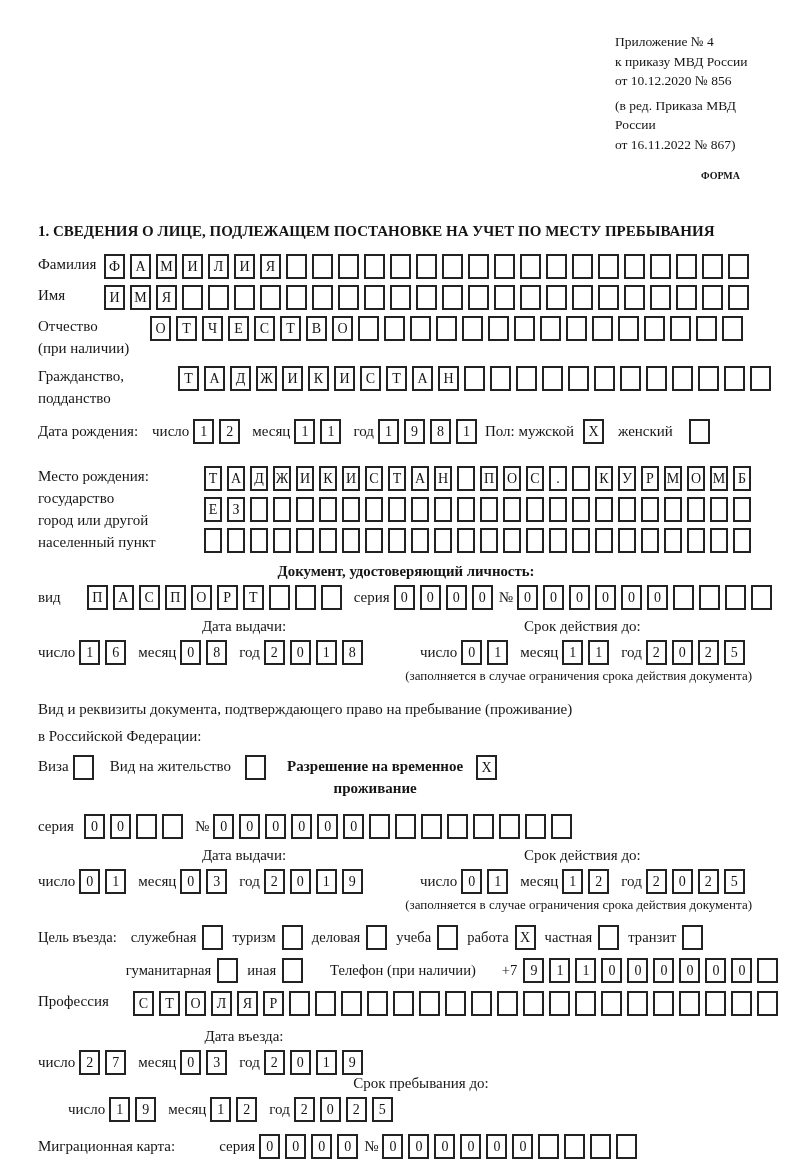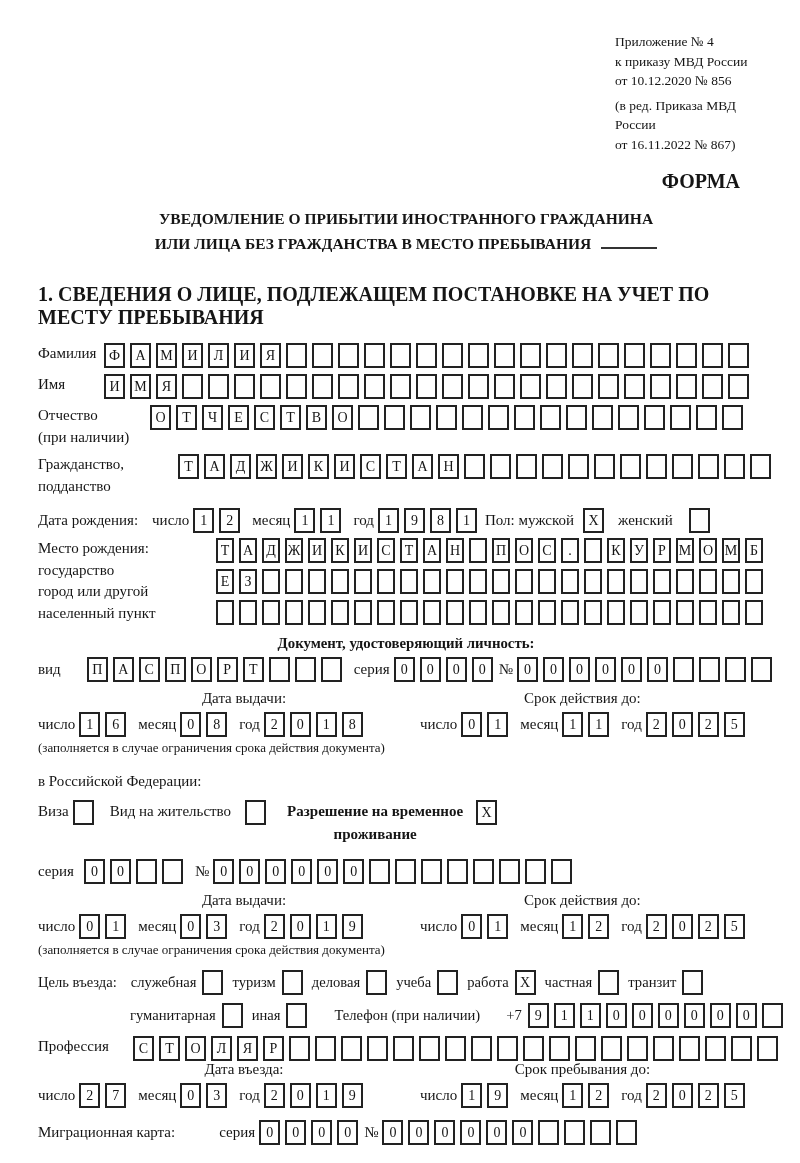--- a/index.html
+++ b/index.html
@@ -1,39 +1,39 @@
 <!DOCTYPE html>
 <html><head>
 <meta charset="utf-8">
 <style>
   html,body{margin:0;padding:0;background:#ffffff;}
   body{width:800px;height:1163px;overflow:hidden;font-family:"Liberation Serif","DejaVu Serif",serif;color:#151515;}
   .page{padding:32px 26px 0 38px;}
   .ref{margin-left:577px;font-size:13.5px;line-height:1.45;}
   .ref .gap{margin-top:5px;}
-  .forma{text-align:right;padding-right:34px;font-weight:bold;font-size:20px;margin-top:16px;}
+  .forma{text-align:right;padding-right:34px;font-weight:bold;font-size:10px;margin-top:16px;}
   .title{text-align:center;font-weight:bold;font-size:15.5px;margin-top:14px;line-height:1.6;}
   .uline{display:inline-block;width:56px;border-bottom:2px solid #333;margin-left:10px;}
-  .sec-head{font-weight:bold;font-size:20px;margin-top:26px;}
+  .sec-head{font-weight:bold;font-size:15px;margin-top:42px;}
   .frow{display:flex;align-items:flex-start;margin-top:6px;}
   .lbl{font-size:15px;line-height:1.45;flex-shrink:0;}
   .cells{display:flex;gap:5px;flex-wrap:nowrap;}
   .cell{box-sizing:border-box;width:21px;height:25px;border:2px solid #222;font-size:14px;text-align:center;line-height:21px;flex-shrink:0;}
   .cells.sm .cell{width:18px;}
   .cbox{box-sizing:border-box;display:inline-block;width:21px;height:25px;border:2px solid #222;font-size:14px;text-align:center;line-height:21px;flex-shrink:0;}
   .stack{display:flex;flex-direction:column;gap:6px;}
   .dates{display:flex;margin-top:8px;}
   .dcolA{width:352px;flex-shrink:0;}
   .dcolB{margin-left:30px;}
   .dhead{font-size:15px;text-align:center;margin-bottom:5px;}
   .dcolA .dhead{padding-left:60px;}
   .dline{display:flex;align-items:center;font-size:15px;white-space:nowrap;}
   .dline .t{margin-right:4px;}
   .dline .m{margin-left:12px;}
-  .limit-note{font-size:13px;text-align:left;padding-right:22px;margin-top:3px;}
+  .limit-note{font-size:13px;text-align:right;padding-right:22px;margin-top:3px;}
   .intro{font-size:15px;margin-top:12px;line-height:1.75;}
   .resopts{display:flex;align-items:flex-start;margin-top:6px;font-size:15px;}
   .opt{display:flex;align-items:flex-start;}
   .opt .optlbl{line-height:1.5;}
   .opt .optlbl.c{text-align:center;font-weight:bold;}
   .doc-head{font-weight:bold;font-size:14.8px;text-align:center;margin-top:10px;font-family:Liberation Serif, serif;}
   .visit{display:flex;align-items:center;font-size:14.6px;white-space:nowrap;}
   .visit .cbox{margin:0 9px 0 6px;}
 </style>
 </head>
@@ -44,24 +44,20 @@
   <div class="ref">
     <div>Приложение № 4</div>
     <div>к приказу МВД России</div>
     <div>от 10.12.2020 № 856</div>
     <div class="gap">(в ред. Приказа МВД России</div>
     <div>от 16.11.2022 № 867)</div>
   </div>
 
   <div class="forma">ФОРМА</div>
 
-  <div class="title">
-    <div>УВЕДОМЛЕНИЕ О ПРИБЫТИИ ИНОСТРАННОГО ГРАЖДАНИНА</div>
-    <div><span>ИЛИ ЛИЦА БЕЗ ГРАЖДАНСТВА В МЕСТО ПРЕБЫВАНИЯ</span><span class="uline"></span></div>
-  </div>
 
   <div class="sec-head">1. СВЕДЕНИЯ О ЛИЦЕ, ПОДЛЕЖАЩЕМ ПОСТАНОВКЕ НА УЧЕТ ПО МЕСТУ ПРЕБЫВАНИЯ</div>
 
   <div class="frow" style="margin-top:14px;">
     <span class="lbl" style="width:66px;">Фамилия</span>
     <span class="cells">
         <span class="cell">Ф</span>
         <span class="cell">А</span>
         <span class="cell">М</span>
         <span class="cell">И</span>
@@ -202,21 +198,21 @@
         <span class="cell">9</span>
         <span class="cell">8</span>
         <span class="cell">1</span>
       </span>
     <span class="t" style="margin-left:8px;">Пол: мужской</span>
     <span class="cbox" style="margin-left:5px;">X</span>
     <span class="t" style="margin-left:14px;">женский</span>
     <span class="cbox" style="margin-left:12px;"></span>
   </div>
 
-  <div class="frow" style="margin-top:5px;gap:12px;">
+  <div class="frow" style="margin-top:22px;">
     <span class="lbl" style="width:166px;">
       <span>Место рождения:</span><br>
       <span>государство</span><br>
       <span>город или другой</span><br>
       <span>населенный пункт</span>
     </span>
     <span class="stack">
       <span class="cells sm">
           <span class="cell">Т</span>
           <span class="cell">А</span>
@@ -378,20 +374,21 @@
             <span class="cell">0</span>
             <span class="cell">2</span>
             <span class="cell">5</span>
           </span>
       </div>
     </div>
   </div>
   <div class="limit-note">(заполняется в случае ограничения срока действия документа)</div>
 
   <div class="intro">
+    <div>Вид и реквизиты документа, подтверждающего право на пребывание (проживание)</div>
     <div>в Российской Федерации:</div>
   </div>
 
   <div class="resopts">
     <div class="opt">
       <span class="optlbl">Виза</span>
       <span class="cbox" style="margin-left:4px;"></span>
     </div>
     <div class="opt" style="margin-left:16px;">
       <span class="optlbl">Вид на жительство</span>
@@ -489,21 +486,21 @@
     <span>учеба</span>
     <span class="cbox"></span>
     <span>работа</span>
     <span class="cbox">X</span>
     <span>частная</span>
     <span class="cbox"></span>
     <span>транзит</span>
     <span class="cbox"></span>
   </div>
 
-  <div class="visit" style="margin-top:8px;padding-left:92px;">
+  <div class="visit" style="margin-top:8px;padding-left:92px;justify-content:center;">
     <span>гуманитарная</span>
     <span class="cbox"></span>
     <span>иная</span>
     <span class="cbox"></span>
     <span style="margin-left:18px;">Телефон (при наличии)</span>
     <span style="margin-left:26px;margin-right:6px;">+7</span>
     <span class="cells">
         <span class="cell">9</span>
         <span class="cell">1</span>
         <span class="cell">1</span>
@@ -541,21 +538,21 @@
         <span class="cell"></span>
         <span class="cell"></span>
         <span class="cell"></span>
         <span class="cell"></span>
         <span class="cell"></span>
         <span class="cell"></span>
         <span class="cell"></span>
       </span>
   </div>
 
-  <div class="dates" style="margin-top:0;">
+  <div class="dates" style="margin-top:12px;flex-direction:column;">
     <div class="dcolA">
       <div class="dhead">Дата въезда:</div>
       <div class="dline">
         <span class="t">число</span>
         <span class="cells">
             <span class="cell">2</span>
             <span class="cell">7</span>
           </span>
         <span class="t m">месяц</span>
         <span class="cells">

